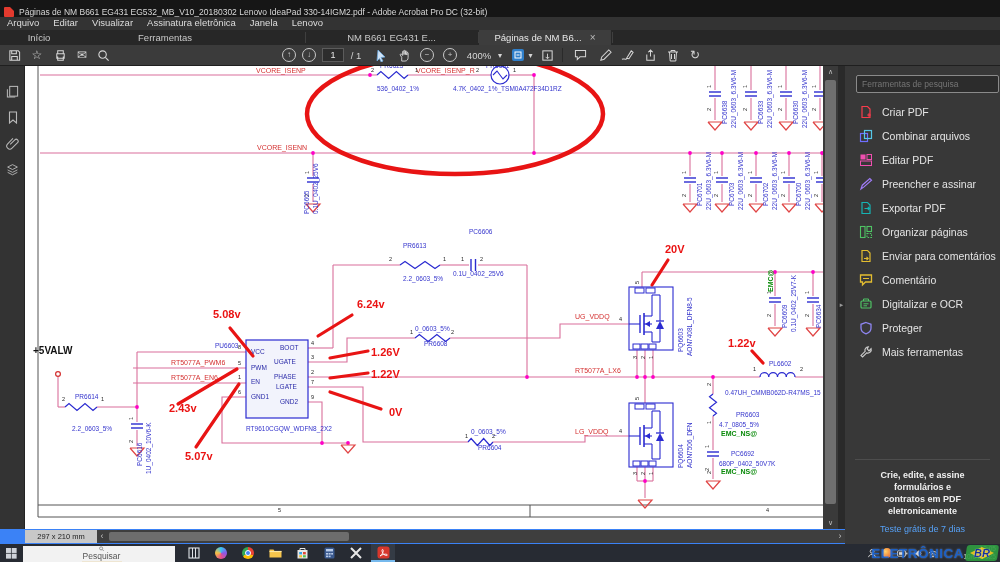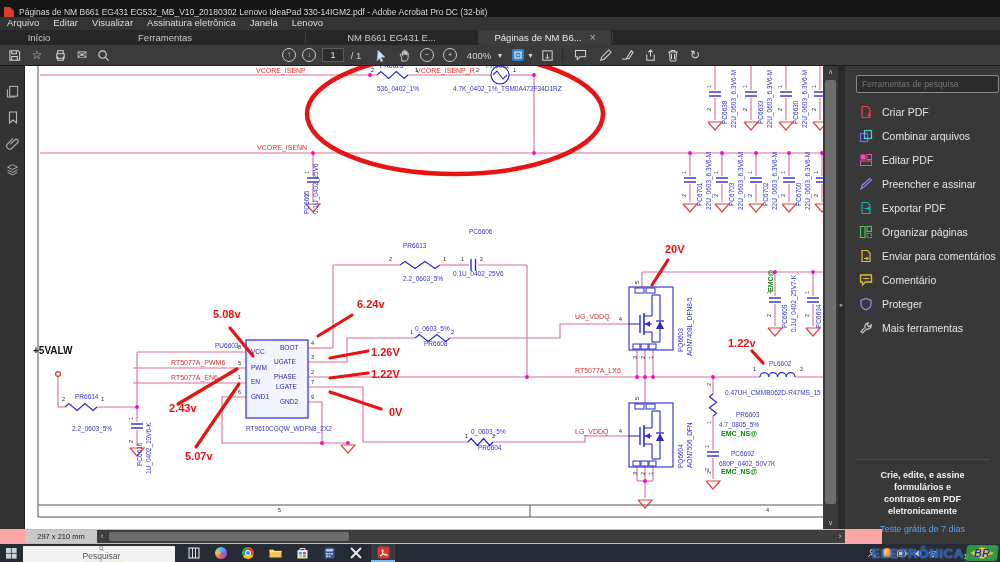--- a/index.html
+++ b/index.html
@@ -32,21 +32,21 @@
     display:flex;align-items:center;justify-content:center;}
   #sidebar{position:absolute;left:845px;top:66px;width:155px;height:478px;background:#383838;}
   #toolsearch{position:absolute;left:11px;top:9px;width:131px;height:16px;background:#2c2c2c;border:1px solid #8a8a8a;
     border-radius:2px;color:#c5c5c5;font-size:8.5px;padding:0 5px;font-family:"Liberation Sans",sans-serif;}
   #toollist{position:absolute;left:0;top:34px;width:155px;}
   .tool{height:24px;display:flex;align-items:center;gap:9px;padding-left:14px;cursor:default;}
   .tool .tlabel{color:#e4e4e4;font-size:10.5px;white-space:nowrap;}
   #promo{position:absolute;left:10px;right:10px;bottom:10px;border-top:1px solid #4d4d4d;padding-top:9px;text-align:center;}
   #promo .pl{color:#f0f0f0;font-size:9px;font-weight:bold;line-height:12px;}
   #promo .trial{display:block;margin-top:7px;color:#56a0f5;font-size:9px;text-decoration:none;}
-  #statusbar{position:absolute;left:0;top:529px;width:845px;height:15px;background:#fca5a5;padding-left:37px;}
+  #statusbar{position:absolute;left:0;top:529px;width:845px;height:15px;background:#3b82f6;}
   #pagesize{position:absolute;left:25px;top:1px;width:72px;height:13px;background:#c8c8c8;color:#222;font-size:7.5px;
     display:flex;align-items:center;justify-content:center;}
   #hscroll{position:absolute;left:97px;top:1px;width:748px;height:13px;background:#3e3e3e;color:#b5b5b5;}
   #hthumb{position:absolute;left:12px;top:2px;width:240px;height:9px;background:#6d6d6d;border-radius:2px;}
   .harrow{position:absolute;top:0;width:10px;height:13px;font-size:9px;line-height:12px;text-align:center;color:#c0c0c0;}
   #taskbar{position:absolute;left:0;top:544px;width:1000px;height:18px;background:#272b33;}
   #startbtn{position:absolute;left:0;top:0;width:23px;height:18px;display:flex;align-items:center;justify-content:center;}
   #tbsearch{position:absolute;left:23px;top:2px;width:152px;height:24px;background:#f2f2f2;display:flex;align-items:center;
     gap:0;padding-left:5px;box-sizing:border-box;flex-direction:column;}
   #tbsearch .ph{color:#555;font-size:8.5px;flex:1;}
@@ -642,20 +642,29 @@
           <svg width="14" height="14" viewBox="0 0 14 14">
             <path d="M1.5 2h11v7h-6l-3 3v-3h-2z" fill="none" stroke="#e3bd30" stroke-width="1.3"></path>
             <path d="M4 5.5h6" stroke="#e3bd30"></path>
           </svg>
         </span>
         <span class="tlabel">Comentário</span>
       </div>
       <div class="tool">
         <span>
           <svg width="14" height="14" viewBox="0 0 14 14">
+            <rect x="2" y="4" width="10" height="7" rx="1" fill="none" stroke="#4fc464" stroke-width="1.2"></rect>
+            <path d="M4.5 4V2h5v2M4.5 6.8h5M4.5 8.8h3.5" fill="none" stroke="#4fc464"></path>
+          </svg>
+        </span>
+        <span class="tlabel">Digitalizar e OCR</span>
+      </div>
+      <div class="tool">
+        <span>
+          <svg width="14" height="14" viewBox="0 0 14 14">
             <path d="M7 1.5l5 1.8v3.8c0 3-2.2 4.9-5 5.8-2.8-.9-5-2.8-5-5.8V3.3z" fill="none" stroke="#8f86f2" stroke-width="1.3"></path>
           </svg>
         </span>
         <span class="tlabel">Proteger</span>
       </div>
       <div class="tool">
         <span>
           <svg width="14" height="14" viewBox="0 0 14 14">
             <path d="M9.3 1.8a3.4 3.4 0 0 0-3.2 4.5L2 10.4 3.6 12l4.1-4.1a3.4 3.4 0 0 0 4.4-4.2L10 5.8 8.2 4z" fill="none" stroke="#c9c9c9" stroke-width="1.2"></path>
           </svg>

